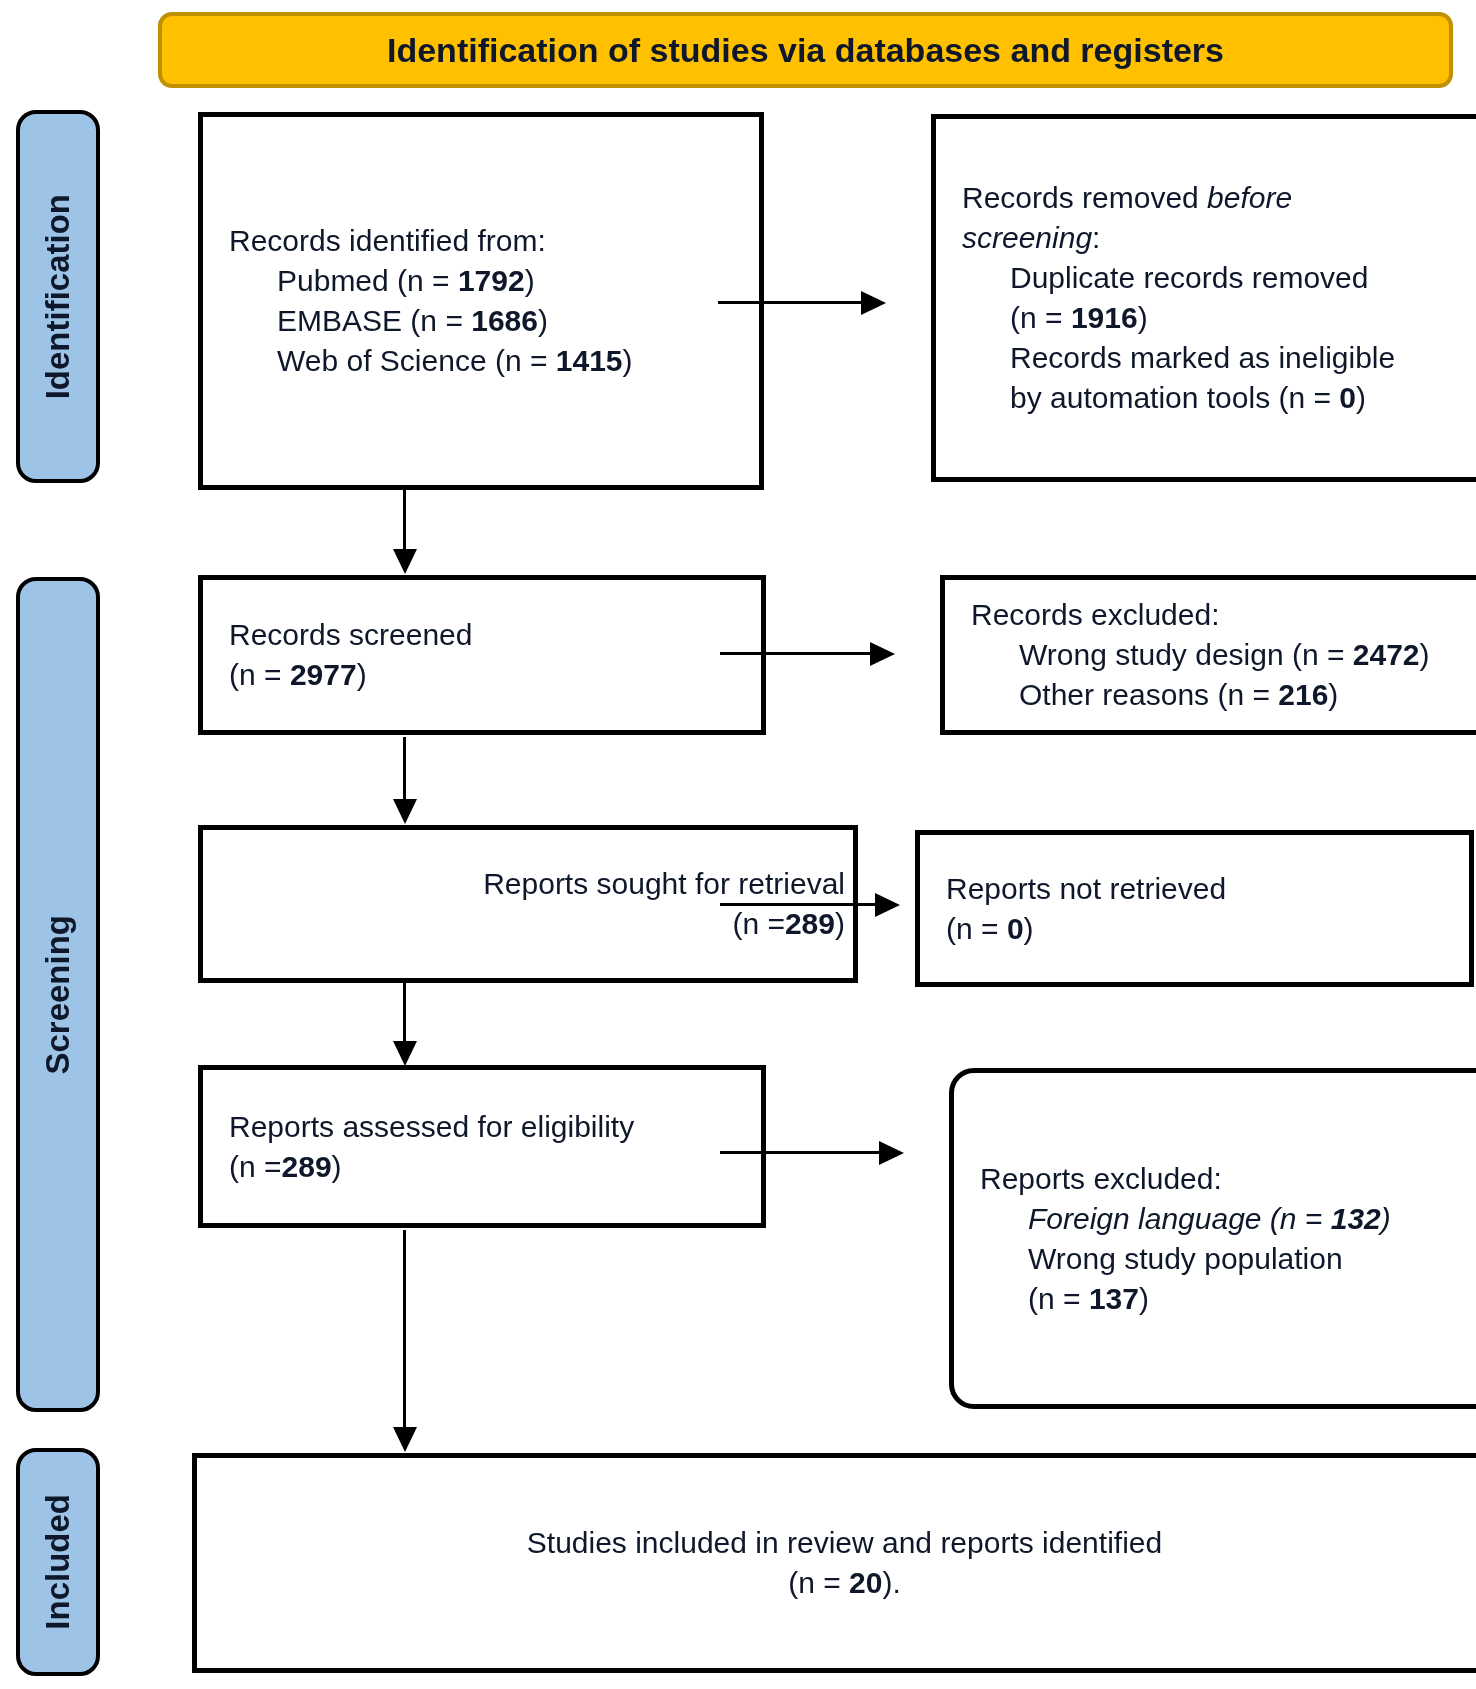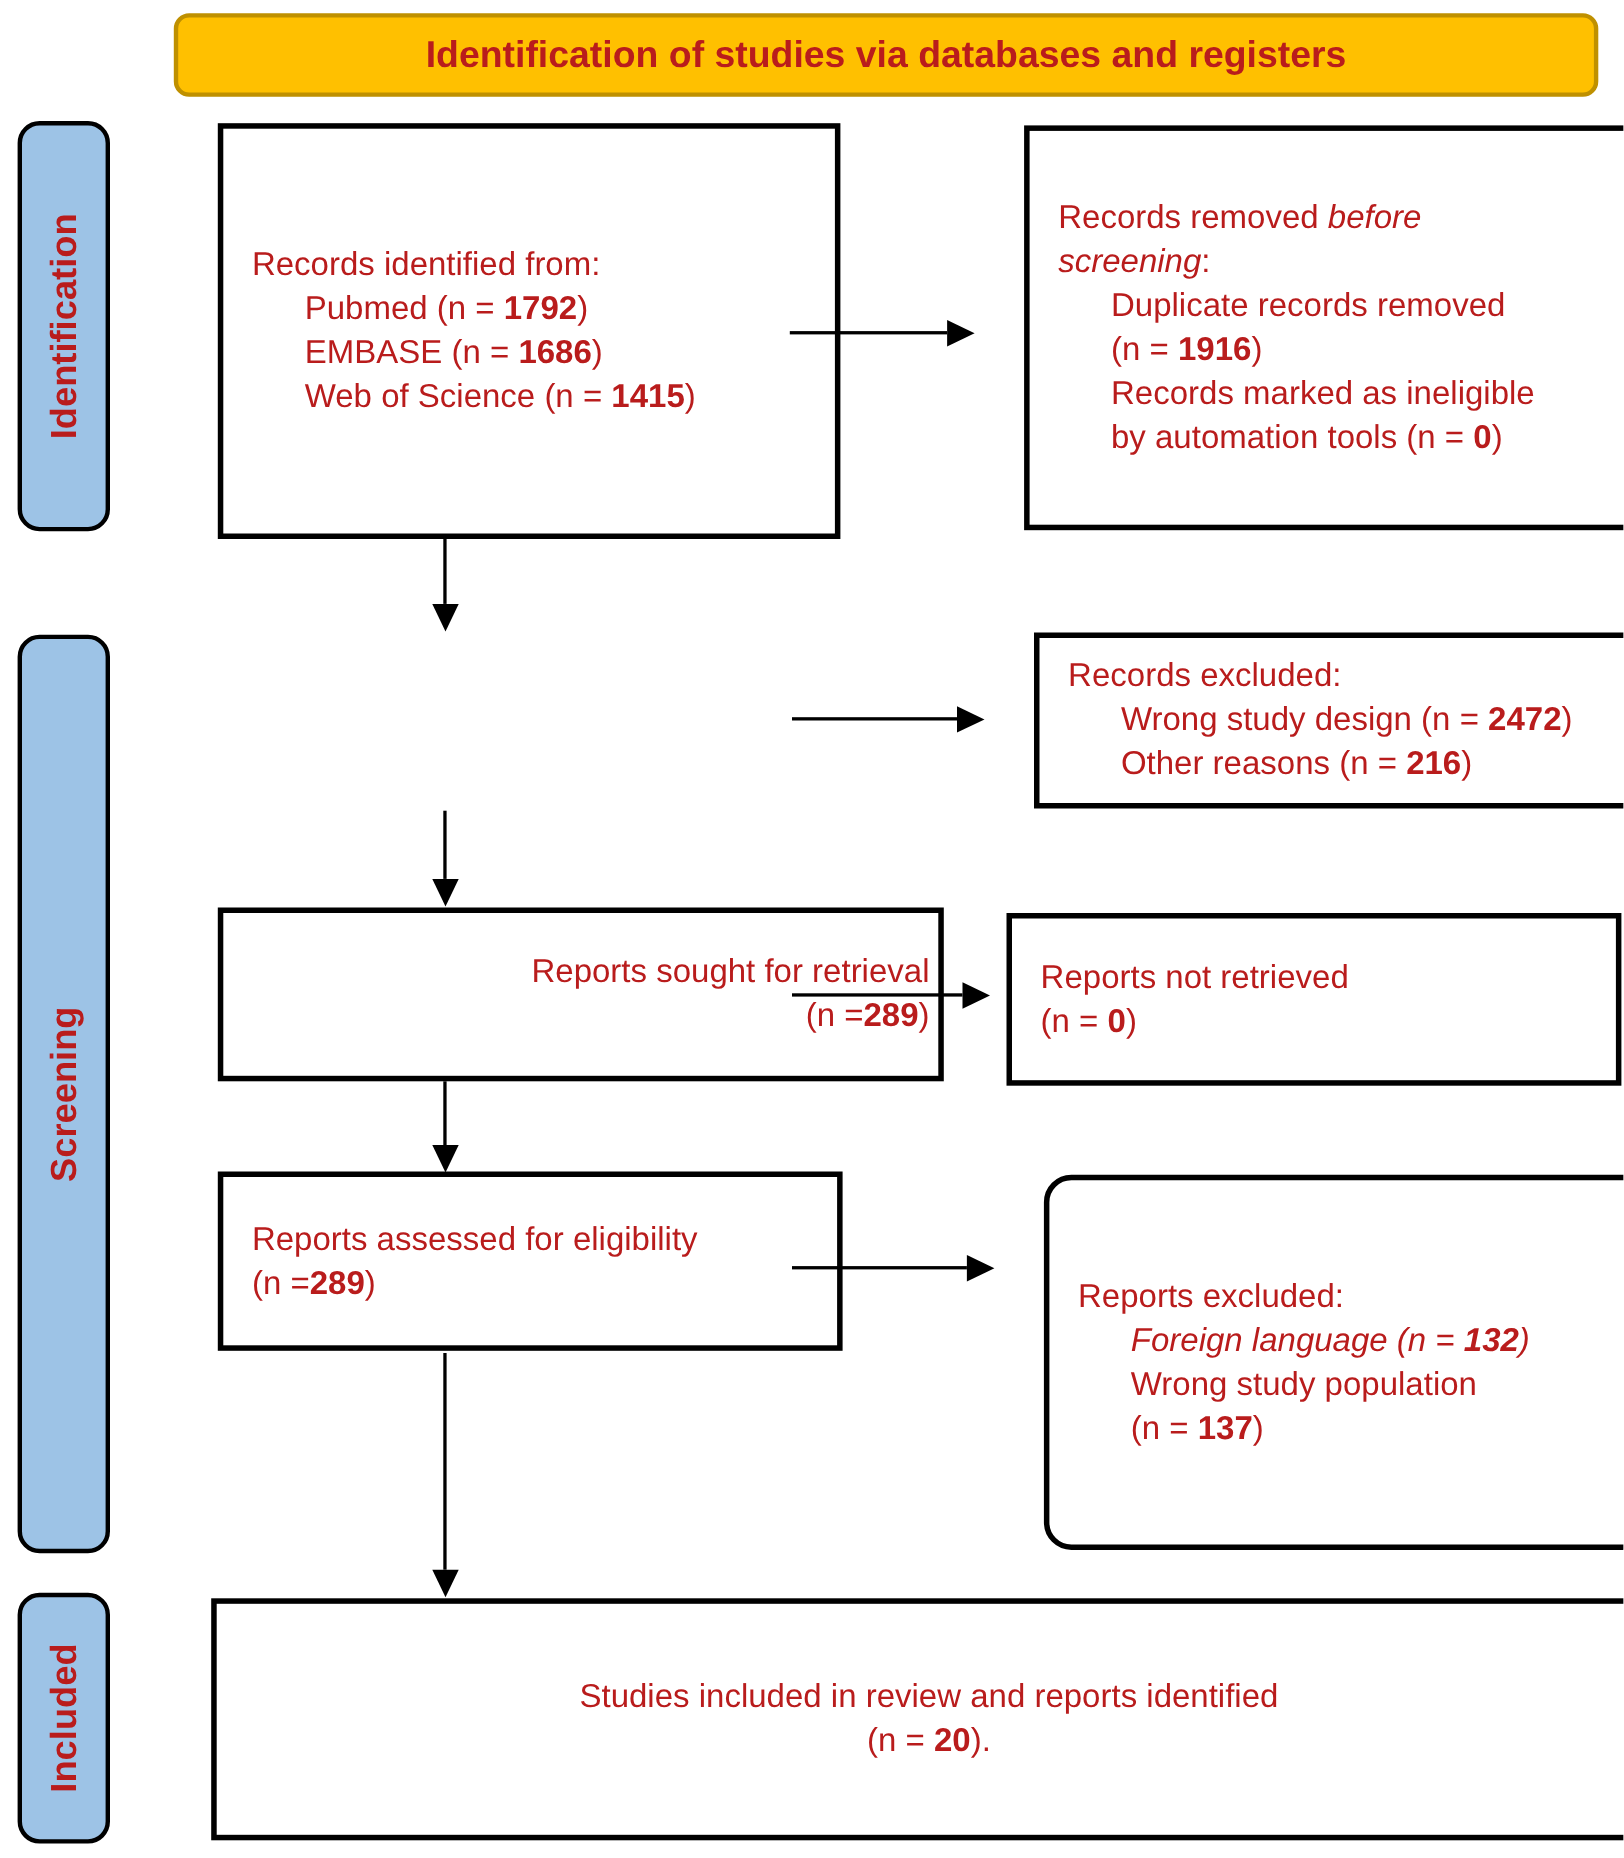--- a/index.html
+++ b/index.html
@@ -1,18 +1,18 @@
 <!DOCTYPE html>
 <html><head>
 <meta charset="utf-8">
 <style>
   html,body{margin:0;padding:0;background:#ffffff;}
   .canvas{
     position:relative;width:1476px;height:1689px;background:#ffffff;
-    font-family:"Liberation Sans", sans-serif;color:#b91c1c;overflow:hidden;
+    font-family:"Liberation Sans", sans-serif;color:#0f172a;overflow:hidden;
   }
   .banner{
     position:absolute;left:158px;top:12px;width:1295px;height:76px;
     background:#FFC000;border:4px solid #BF9000;border-radius:14px;
     display:flex;align-items:center;justify-content:center;
     font-weight:bold;font-size:34px;box-sizing:border-box;
   }
   .stage{
     position:absolute;width:84px;background:#9DC3E6;border:4px solid #000;
     border-radius:20px;box-sizing:border-box;
@@ -71,20 +71,24 @@
     </div>
   <div class="fbox" style="left:885px;top:114px;width:573px;height:368px;">
       <div class="line"><span>Records removed </span><span class="i">before</span></div>
       <div class="line"><span class="i">screening</span><span>:</span></div>
       <div class="line" style="padding-left: 1.6em;"><span>Duplicate records removed</span></div>
       <div class="line" style="padding-left: 1.6em;"><span>(n = </span><span class="b">1916</span><span>)</span></div>
       <div class="line" style="padding-left: 1.6em;"><span>Records marked as ineligible</span></div>
       <div class="line" style="padding-left: 1.6em;"><span>by automation tools (n = </span><span class="b">0</span><span>)</span></div>
     </div>
 
+  <div class="fbox" style="left:152px;top:575px;width:568px;height:160px;">
+      <div class="line"><span>Records screened</span></div>
+      <div class="line"><span>(n = </span><span class="b">2977</span><span>)</span></div>
+    </div>
   <div class="fbox" style="left:894px;top:575px;width:556px;height:160px;">
       <div class="line"><span>Records excluded:</span></div>
       <div class="line" style="padding-left: 1.6em;"><span>Wrong study design (n = </span><span class="b">2472</span><span>)</span></div>
       <div class="line" style="padding-left: 1.6em;"><span>Other reasons (n = </span><span class="b">216</span><span>)</span></div>
     </div>
 
   <div class="fbox" style="left:152px;top:825px;width:660px;height:158px;text-align:right;">
       <div class="line"><span>Reports sought for retrieval</span></div>
       <div class="line"><span>(n =</span><span class="b">289</span><span>)</span></div>
     </div>

